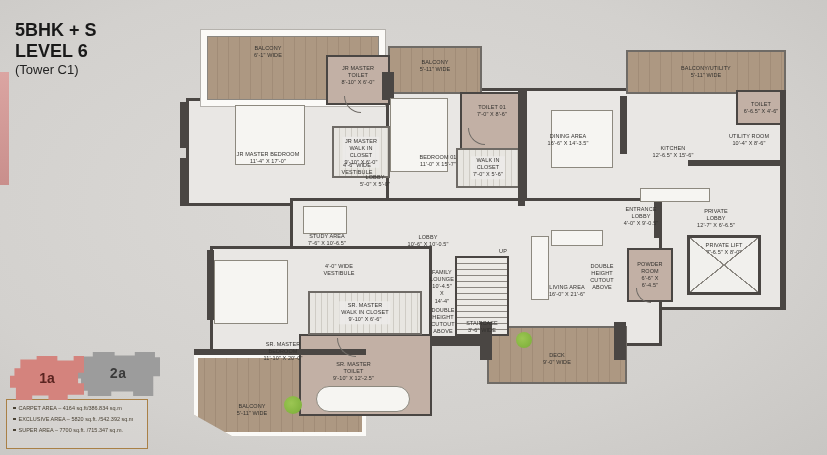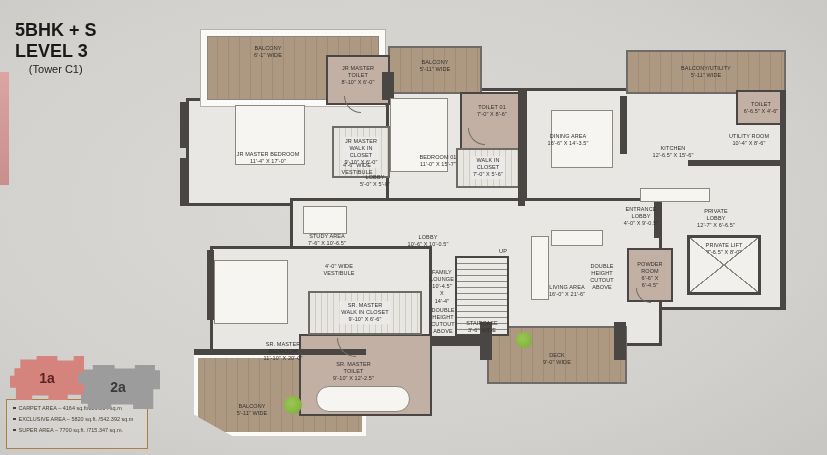--- a/index.html
+++ b/index.html
@@ -5,21 +5,21 @@
   html,body{margin:0;padding:0;}
   body{
     width:827px;height:455px;overflow:hidden;position:relative;
     background:radial-gradient(ellipse at 45% 45%, #dcdad7 0%, #d3d1ce 65%, #c8c6c3 100%);
     font-family:"Liberation Sans", sans-serif;color:var(--text,#33312e);
   }
   .canvas{position:absolute;inset:0;padding-left:39px;}
   
   .title-block{position:absolute;left:15px;top:20px;line-height:1.15;}
   .title-block .t1{font-size:18px;font-weight:bold;color:#191919;}
-  .title-block .t2{font-size:11px;color:#222;margin-top:2px;text-align:center;}
+  .title-block .t2{font-size:13px;color:#222;margin-top:2px;}
   .pink-sliver{position:absolute;left:0;top:72px;width:9px;height:113px;
     background:linear-gradient(180deg,#dba5a2,#c98f8c);}
   
   .area{position:absolute;box-sizing:border-box;}
   .room{background:var(--room,#e9e7e4);border:3px solid var(--wall,#4a4643);z-index:1;}
   .wood{background:repeating-linear-gradient(90deg,var(--wood,#ad9882) 0 10px,var(--wood_dark,#a18c77) 10px 11px);
     border:2px solid #6f6b66;z-index:2;}
   .wood-framed{background:repeating-linear-gradient(90deg,var(--wood,#ad9882) 0 10px,var(--wood_dark,#a18c77) 10px 11px);
     border:6px solid #fbfaf7;box-shadow:0 0 0 1px #b5b2ad, inset 0 0 0 1px #8a8680;z-index:2;}
   .toilet{background:var(--toilet,#c2b0a5);border:2px solid var(--wall,#4a4643);z-index:3;}
@@ -42,40 +42,40 @@
   .furn{position:absolute;background:#f6f5f2;border:1px solid #8d897f;z-index:6;box-sizing:border-box;}
   .round{border-radius:13px;}
   .plant{position:absolute;border-radius:50%;z-index:7;
     background:radial-gradient(circle at 40% 40%, #9cc653, var(--plant,#83b43f) 70%, #6a9a30);}
   .door{position:absolute;border-left:1px solid #6f6b66;border-bottom:1px solid #6f6b66;
     border-radius:0 0 0 100%;z-index:6;}
   
   .shape{position:absolute;display:flex;align-items:center;justify-content:center;}
   .shape-1a{left:10px;top:356px;width:74px;height:44px;background:var(--accent_unit1,#d4837d);z-index:2;
     clip-path:polygon(6% 28%,14% 28%,14% 8%,36% 8%,36% 0%,64% 0%,64% 10%,86% 10%,86% 0%,100% 0%,100% 38%,92% 38%,92% 62%,100% 62%,100% 88%,78% 88%,78% 100%,52% 100%,52% 90%,30% 90%,30% 100%,8% 100%,8% 72%,0% 72%,0% 45%,6% 45%);}
-  .shape-2a{left:76px;top:365px;width:84px;height:44px;background:var(--accent_unit2,#9c9c9c);z-index:1;
-    clip-path:polygon(0% 10%,20% 10%,20% 0%,46% 0%,46% 8%,70% 8%,70% 0%,94% 0%,94% 12%,100% 12%,100% 55%,92% 55%,92% 100%,68% 100%,68% 90%,42% 90%,42% 100%,14% 100%,14% 88%,6% 88%,6% 60%,0% 60%);}
+  .shape-2a{left:76px;top:352px;width:84px;height:44px;background:var(--accent_unit2,#9c9c9c);z-index:1;
+    clip-path:polygon(0% 10%,20% 10%,20% 0%,46% 0%,46% 8%,70% 8%,70% 0%,94% 0%,94% 12%,100% 12%,100% 55%,92% 55%,92% 100%,68% 100%,68% 90%,42% 90%,42% 100%,14% 100%,14% 88%,6% 88%,6% 60%,0% 60%);font-family:Liberation Mono, monospace;}
   .shape-lbl{font-size:14px;font-weight:bold;}
   .shape-1a .shape-lbl{color:#5a2420;}
   .shape-2a .shape-lbl{color:#3a3a3a;}
   .legend-box{position:absolute;left:6px;top:399px;width:142px;height:50px;box-sizing:border-box;
     border:1.5px solid var(--legend_border,#a98046);padding:5px 4px 0 6px;background:rgba(222,220,217,.45);}
   .legend-row{display:flex;align-items:center;margin-bottom:5px;}
   .bullet{width:2.5px;height:2.5px;background:#4a4234;margin-right:3px;flex:none;}
   .legend-text{font-size:5.5px;color:#4a4234;white-space:nowrap;}
 </style>
 </head>
 <body>
 
 <div class="canvas" data-name="floorplan-canvas">
 
   <div class="pink-sliver" data-name="adjacent-plan-edge"></div>
   <div class="title-block" data-name="plan-title">
     <div class="t1" data-name="title-line-1">5BHK + S</div>
-    <div class="t1" data-name="title-line-3">LEVEL 3</div>
+    <div class="t1" data-name="title-line-3">LEVEL 6</div>
     <div class="t2" data-name="title-tower">(Tower C1)</div>
   </div>
 
   <div data-name="plan-layer" style="position:absolute;inset:0;">
       <div class="area room" data-name="jr-master-wing-area" style="left: 186px; top: 98px; width: 206px; height: 108px;"></div>
       <div class="area room" data-name="bedroom-01-block-area" style="left: 386px; top: 88px; width: 139px; height: 118px;"></div>
       <div class="area room" data-name="great-room-block-area" style="left: 524px; top: 88px; width: 262px; height: 222px;"></div>
       <div class="area room" data-name="central-block-area" style="left: 290px; top: 198px; width: 372px; height: 148px;"></div>
       <div class="area room" data-name="sr-master-wing-area" style="left: 210px; top: 246px; width: 222px; height: 166px;"></div>
       <div class="area wood-framed" data-name="balcony-top-left-area" style="left: 201px; top: 30px; width: 184px; height: 76px;"></div>

